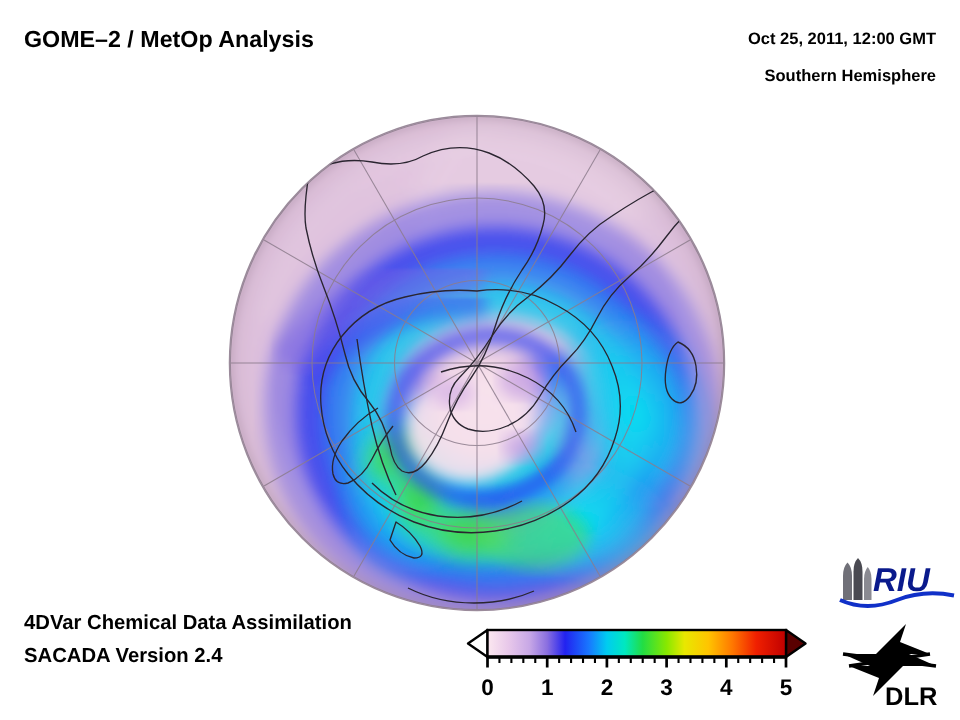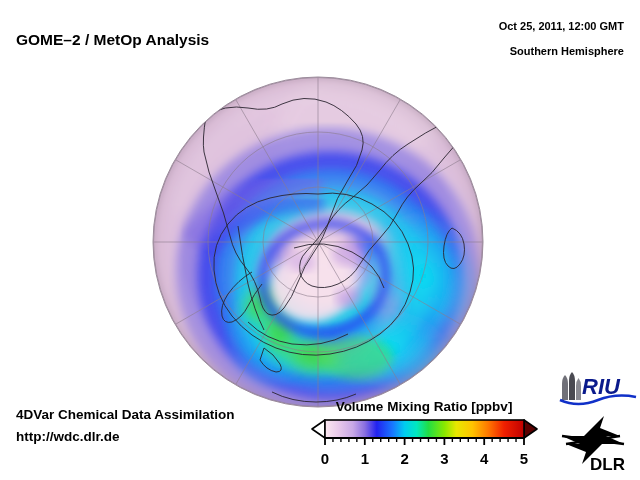--- a/index.html
+++ b/index.html
@@ -1,20 +1,20 @@
 <!DOCTYPE html>
 <html><head>
 <meta charset="utf-8">
 <style>
   html,body{margin:0;padding:0;background:#ffffff;}
   body{width:640px;height:480px;position:relative;overflow:hidden;
        font-family:"Liberation Sans",sans-serif;color:#000;}
 
   
-  .hdr-left{position:absolute;left:16px;top:27px;font-size:15.5px;font-weight:bold;line-height:25px;}
+  .hdr-left{position:absolute;left:16px;top:14px;font-size:15.5px;font-weight:bold;line-height:25px;}
   .hdr-right{position:absolute;right:16px;top:14px;font-size:11px;font-weight:bold;line-height:25px;text-align:right;}
   .hdr-left div,.hdr-right div{white-space:nowrap;}
   sub{font-size:11px;vertical-align:baseline;position:relative;top:3px;}
 
   
   #globe-wrap{position:absolute;left:152px;top:76px;width:332px;height:332px;}
   #globe-svg{display:block;width:332px;height:332px;}
 
   
   .footer-left{position:absolute;left:16px;top:404px;font-size:13.5px;font-weight:bold;line-height:21.5px;}
@@ -194,25 +194,24 @@
     <path d="M 120 316 q 20 10 44 10 q 22 0 40 -8"></path>
     <path d="M 62 306 q 14 4 26 12"></path>
   </g>
 
   <circle cx="166" cy="166" r="165" fill="none" stroke="#9b8b9b" stroke-width="1"></circle>
 </svg>
 </div>
 
 <div class="footer-left">
   <div>4DVar Chemical Data Assimilation</div>
-  <div>http://wdc.dlr.de</div>
+  <div>SACADA Version 2.4</div>
 </div>
 
 <div id="cbar-block">
-  <div id="cbar-title">Volume Mixing Ratio [ppbv]</div>
 
   <svg id="cbar-svg" width="238" height="30" viewBox="0 0 238 30" xmlns="http://www.w3.org/2000/svg">
     <defs>
         <linearGradient id="cg" x1="0" y1="0" x2="1" y2="0">
           <stop offset="0.00%" stop-color="#fce8f0"></stop>
           <stop offset="7.00%" stop-color="#e8c8ea"></stop>
           <stop offset="14.00%" stop-color="#c8a8e6"></stop>
           <stop offset="20.00%" stop-color="#8a6fe0"></stop>
           <stop offset="26.00%" stop-color="#2222f0"></stop>
           <stop offset="34.00%" stop-color="#1878ff"></stop>

